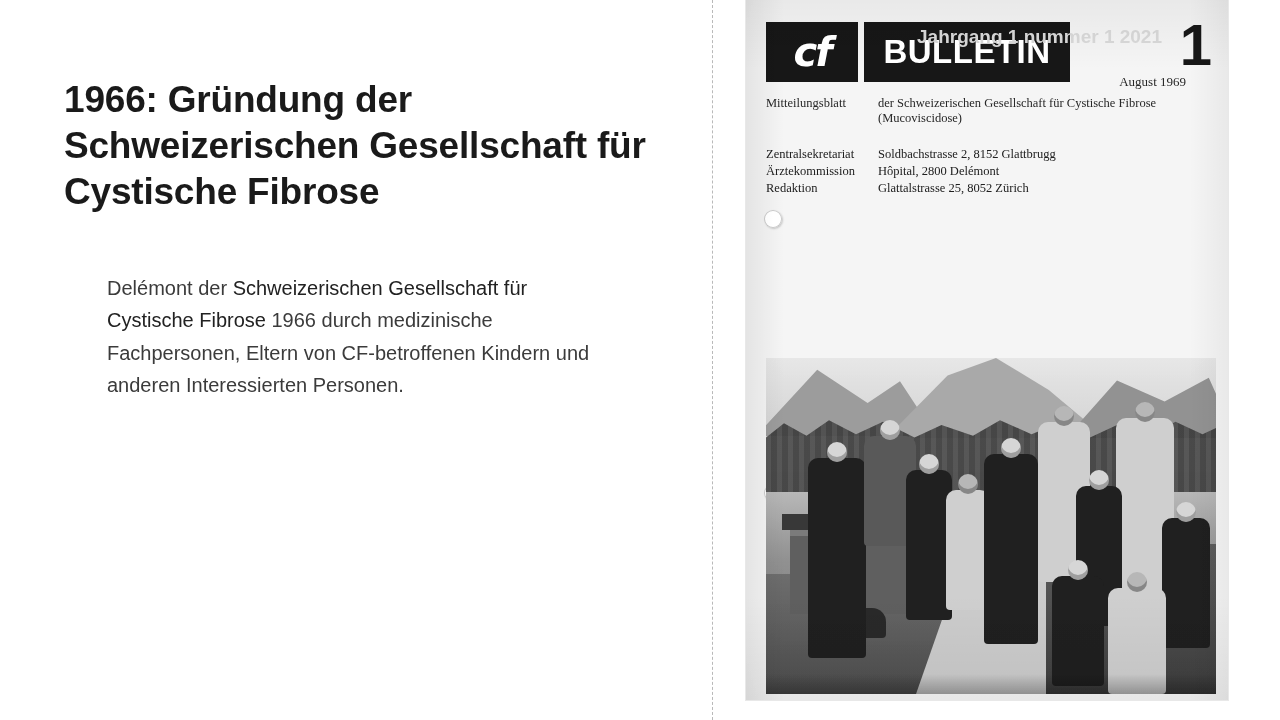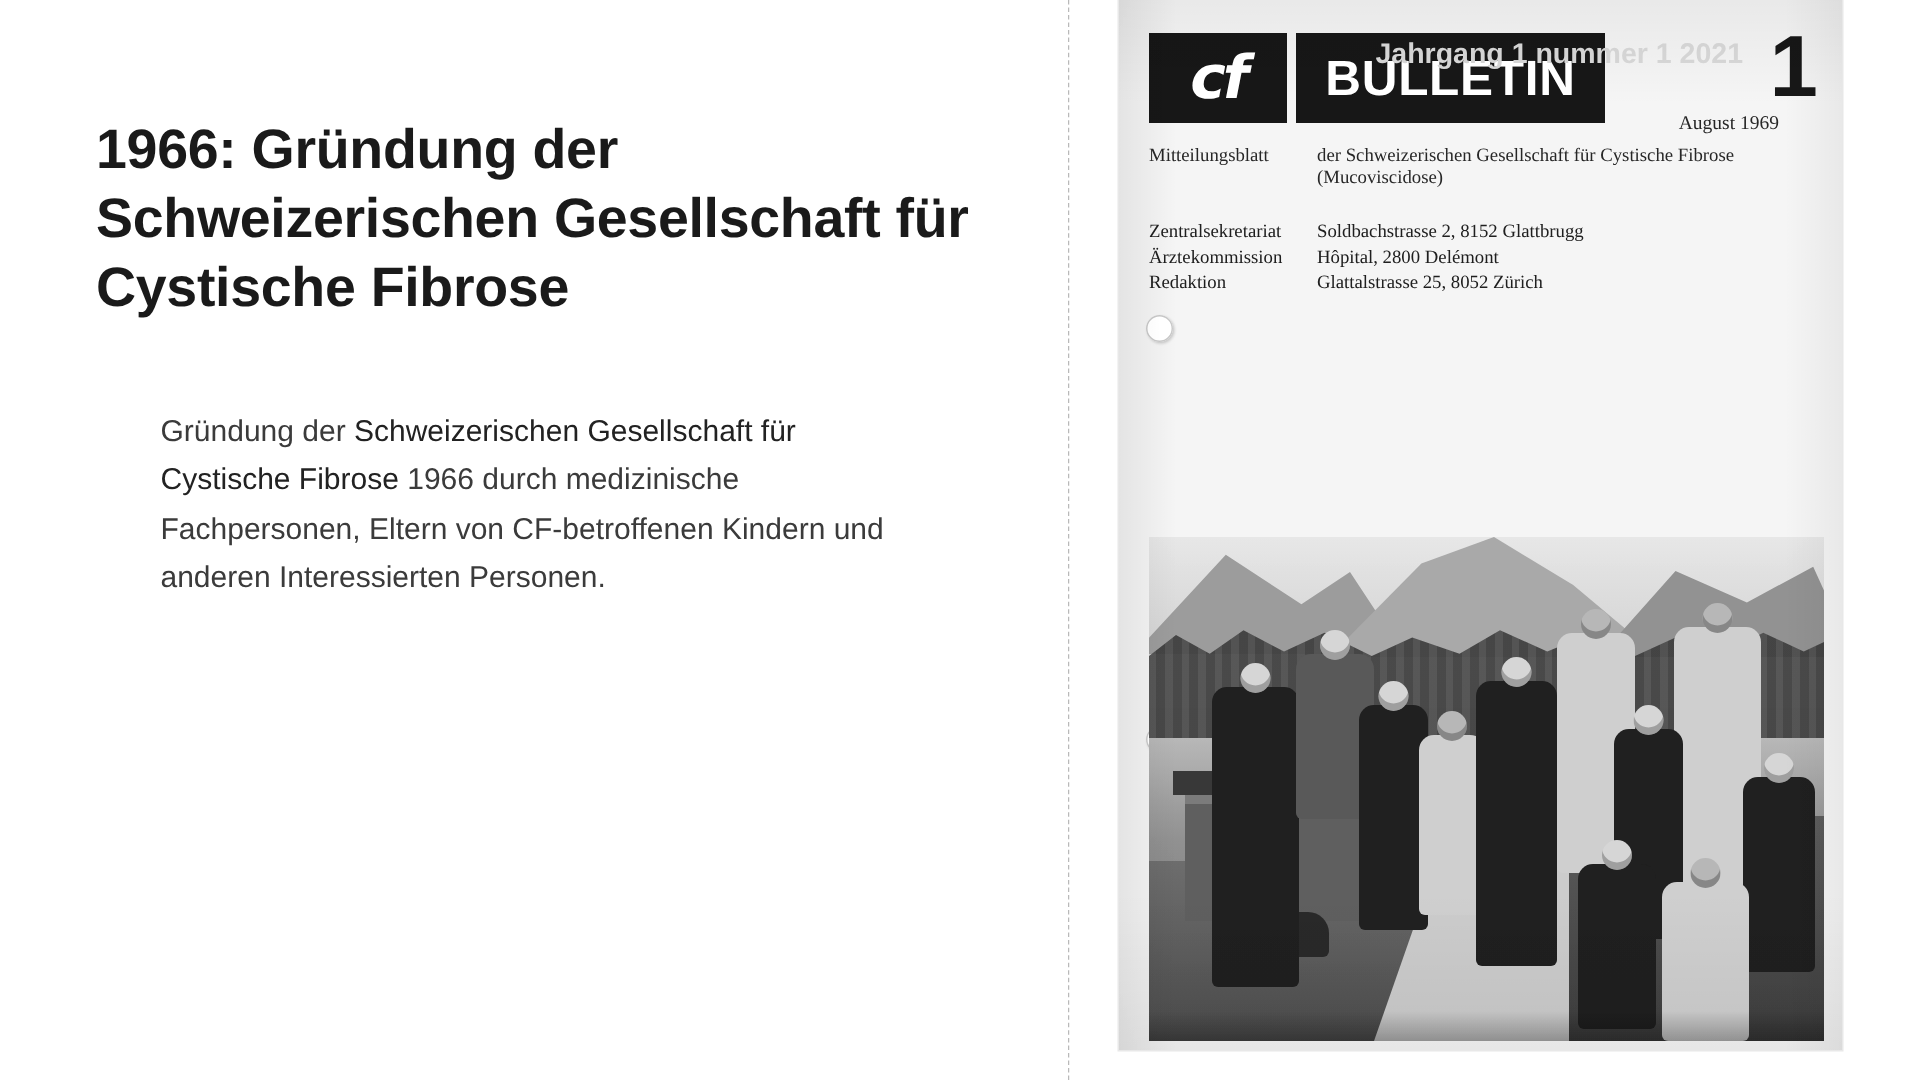--- a/index.html
+++ b/index.html
@@ -328,21 +328,21 @@
 </head>
 <body>
 
 <div class="slide">
 
   <div class="left-col">
 
     <h1 class="slide-title">1966: Gründung der Schweizerischen Gesellschaft für Cystische Fibrose</h1>
 
     <div class="body-block">
-      <p class="para"><span>Gründung der </span><span class="emph">Schweizerischen Gesellschaft für Cystische Fibrose</span><span> 1966 durch medizinische Fachpersonen, Eltern von CF-betroffenen Kindern und anderen Interessierten Personen.</span></p>
+      <p class="para"><span>Delémont der </span><span class="emph">Schweizerischen Gesellschaft für Cystische Fibrose</span><span> 1966 durch medizinische Fachpersonen, Eltern von CF-betroffenen Kindern und anderen Interessierten Personen.</span></p>
 
     </div>
   </div>
 
   <div class="divider"></div>
 
   <div class="right-col">
     <div class="scan">
 
       <div class="masthead">

